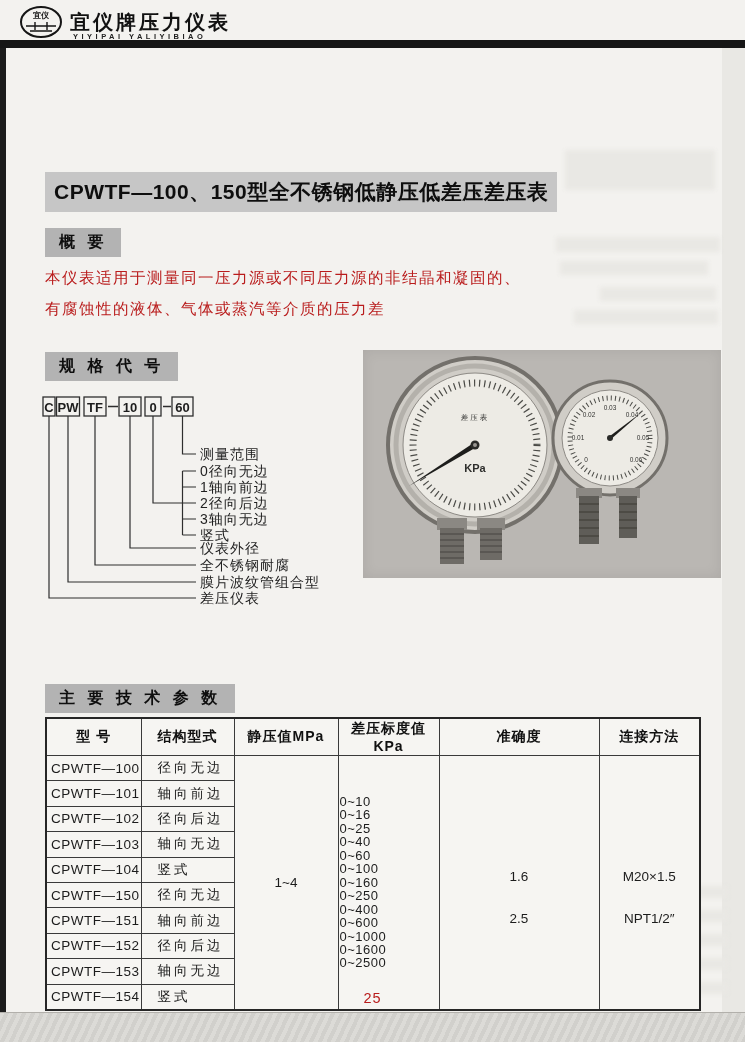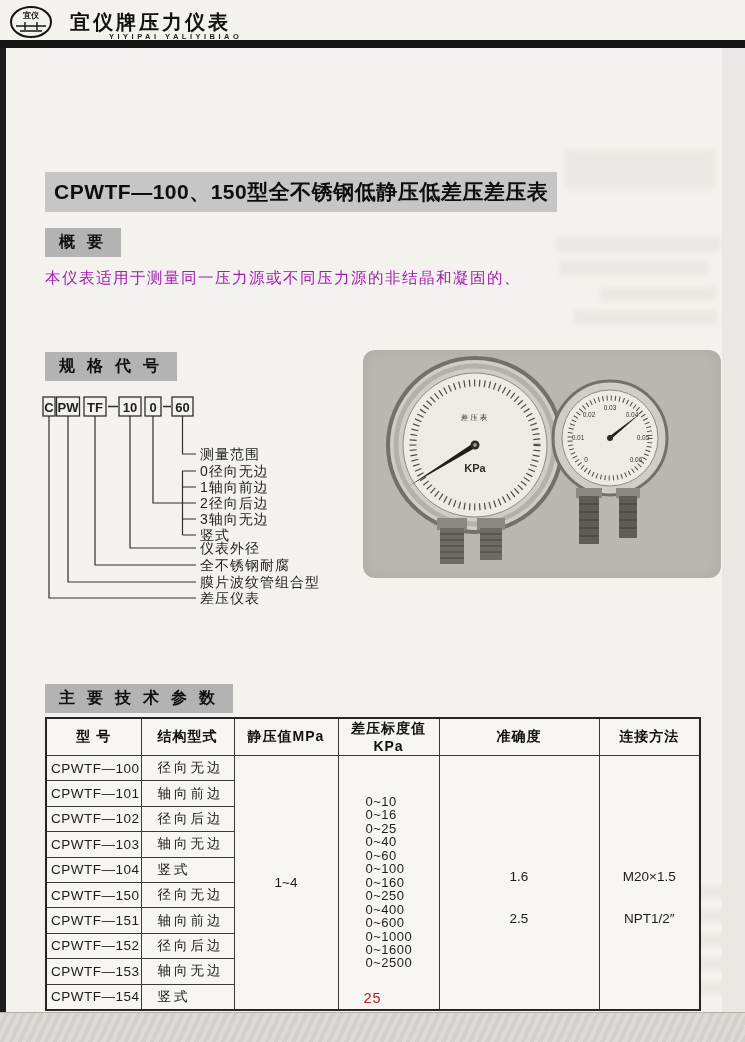--- a/index.html
+++ b/index.html
@@ -9,51 +9,51 @@
     font-family:"Liberation Sans","DejaVu Sans",sans-serif;color:#222;
   }
   
   .top-bar{position:absolute;left:0;top:40px;width:745px;height:8px;background:#161616;}
   .left-edge{position:absolute;left:0;top:48px;width:6px;height:964px;background:#1c1c1c;}
   .right-edge{position:absolute;left:722px;top:48px;width:23px;height:964px;background:#e9e8e4;}
   .footer-line{position:absolute;left:0;top:1012px;width:745px;height:1px;background:#b2b0ab;}
   .footer-strip{position:absolute;left:0;top:1013px;width:745px;height:29px;
     background:repeating-linear-gradient(115deg,#dcdbd7 0 4px,#d1d0cc 4px 8px);}
   
-  .logo{position:absolute;left:8px;top:4px;text-decoration:underline;}
+  .logo{position:absolute;left:18px;top:4px;text-decoration:underline;}
   .brand{position:absolute;left:70px;top:9px;font-size:20px;font-weight:bold;letter-spacing:3px;color:#111;}
-  .brand-sub{position:absolute;left:73px;top:32px;font-size:7.5px;letter-spacing:3.5px;color:#222;font-weight:bold;margin-left:36px;}
+  .brand-sub{position:absolute;left:73px;top:32px;font-size:7.5px;letter-spacing:3.5px;color:#222;font-weight:bold;}
   
   .doc-title{position:absolute;left:45px;top:172px;background:#c6c6c6;color:#0e0e0e;
     font-size:21px;font-weight:bold;letter-spacing:.5px;padding:6px 9px;white-space:nowrap;}
   .sec-head{position:absolute;background:#b3b3b3;color:#0e0e0e;font-size:16px;font-weight:bold;
-    letter-spacing:4px;padding:4px 14px;white-space:nowrap;font-family:Liberation Serif, serif;}
+    letter-spacing:4px;padding:4px 14px;white-space:nowrap;}
   .sec-overview{left:45px;top:228px;}
   .sec-spec{left:45px;top:352px;}
   .sec-params{left:45px;top:684px;}
   .overview-text{position:absolute;left:45px;top:262px;width:520px;font-size:15.5px;
-    line-height:31px;letter-spacing:1.5px;color:#a21caf;}
+    line-height:31px;letter-spacing:1.5px;color:#b91c1c;}
   
   .code-svg{position:absolute;left:42px;top:394px;}
   .code-svg text{font-family:"Liberation Sans","DejaVu Sans",sans-serif;}
   
   .photo{position:absolute;left:363px;top:350px;width:358px;height:228px;background:#bab7b3;
-    box-shadow:inset 0 0 14px rgba(0,0,0,.08);border-radius:12px;}
+    box-shadow:inset 0 0 14px rgba(0,0,0,.08);}
   .photo svg text{font-family:"Liberation Sans","DejaVu Sans",sans-serif;}
   
   .tbl-wrap{position:absolute;left:45px;top:717px;width:716px;}
   table.params{width:654px;border-collapse:collapse;table-layout:fixed;background:#f6f5f2;}
   table.params th,table.params td{border:1px solid #3a3a3a;}
   table.params{border:2px solid #262626;}
   table.params th{height:25px;font-size:14px;font-weight:bold;letter-spacing:1px;color:#111;}
   table.params td{height:22.4px;font-size:13.5px;color:#1c1c1c;}
   td.model{text-align:right;letter-spacing:.5px;}
   td.structure{padding-left:16px;letter-spacing:3px;}
   td.merged{vertical-align:middle;text-align:center;}
-  .ranges{display:flex;flex-direction:column;align-items:flex-start;padding-left:26px;}
+  .ranges{display:flex;flex-direction:column;align-items:flex-start;}
   .ranges div{font-size:13px;line-height:13.45px;letter-spacing:.5px;}
   .stack{display:flex;flex-direction:column;align-items:center;gap:27px;font-size:13.5px;margin-top:31px;}
   
   .page-num{position:absolute;left:0;top:990px;width:745px;text-align:center;
     font-size:14.5px;color:#b91c1c;letter-spacing:1px;}
   
   .ghost{position:absolute;background:#e9e8e4;filter:blur(2px);border-radius:2px;}
 </style>
 </head>
 <body>
@@ -82,20 +82,21 @@
   <div class="ghost" style="left:620px;top:910px;width:108px;height:12px;"></div>
   <div class="ghost" style="left:598px;top:934px;width:130px;height:12px;"></div>
   <div class="ghost" style="left:640px;top:958px;width:88px;height:12px;"></div>
   <div class="ghost" style="left:598px;top:982px;width:130px;height:12px;"></div>
 
   <div class="doc-title">CPWTF—100、150型全不锈钢低静压低差压差压表</div>
 
   <div class="sec-head sec-overview">概  要</div>
   <div class="overview-text">
     <div>本仪表适用于测量同一压力源或不同压力源的非结晶和凝固的、</div>
+    <div>有腐蚀性的液体、气体或蒸汽等介质的压力差</div>
   </div>
 
   <div class="sec-head sec-spec">规 格 代 号</div>
   <svg class="code-svg" width="390" height="225" viewBox="0 0 390 225">
     <g fill="none" stroke="#2e2e2e" stroke-width="1.3">
       <rect x="1" y="3" width="12" height="19"></rect>
       <rect x="14.5" y="3" width="23" height="19"></rect>
       <rect x="42" y="3" width="22" height="19"></rect>
       <rect x="77" y="3" width="22" height="19"></rect>
       <rect x="103" y="3" width="16" height="19"></rect>

